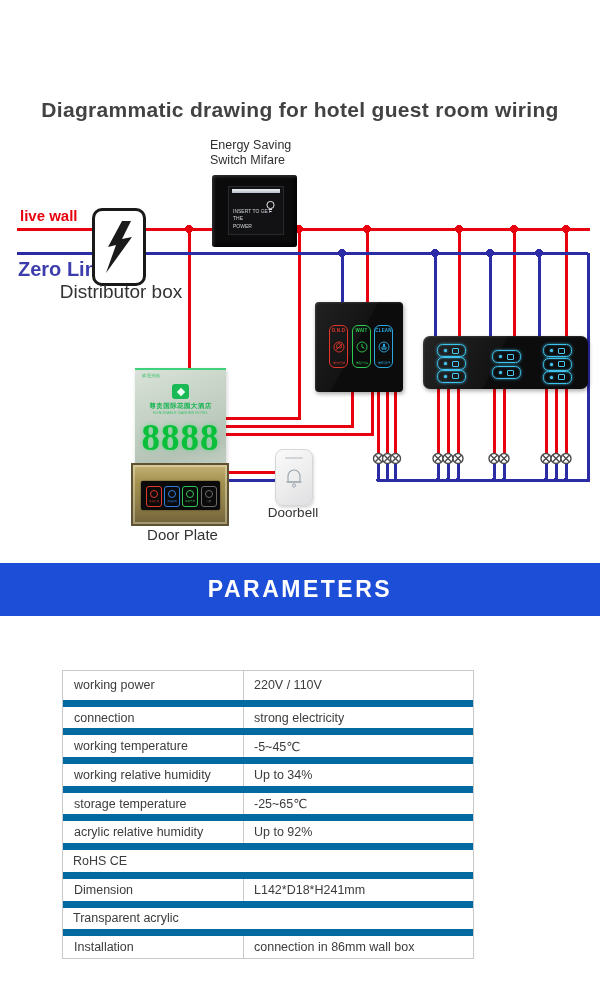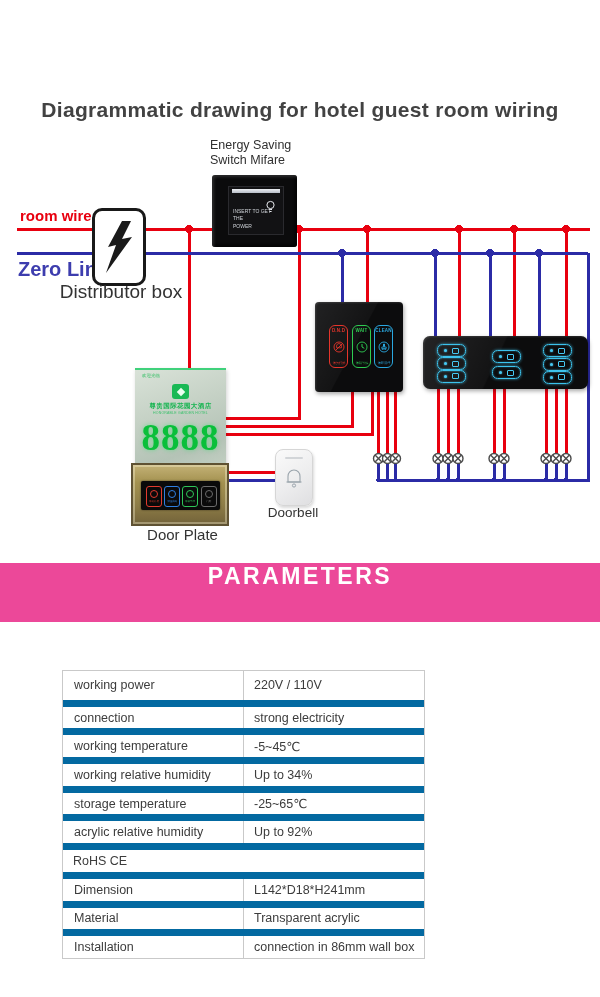--- a/index.html
+++ b/index.html
@@ -74,24 +74,24 @@
   .dpbtn{position:absolute;top:5px;width:14px;height:19px;border:1px solid;border-radius:3px;
         display:flex;flex-direction:column;align-items:center;justify-content:center;gap:1px;}
   .dpbtn .ic{width:6px;height:6px;border:1px solid;border-radius:50%;}
   .dpbtn .tx{font-size:3px;transform:scale(.85);white-space:nowrap;}
   
   .doorbell{left:275px;top:449px;width:36px;height:55px;border-radius:8px;border:1px solid #d6d6d6;
         background:linear-gradient(145deg,#fafafa 0%,#ededee 55%,#dfdfe1 100%);
         box-shadow:1px 2px 3px rgba(0,0,0,.15);}
   .doorbell .slit{position:absolute;left:9px;top:7px;width:18px;height:2px;background:#d2d5d8;border-radius:1px;}
   
-  .param-banner{left:0;top:563px;width:600px;height:59px;background:#ec4899;display:flex;
-        justify-content:center;}
+  .param-banner{left:0;top:563px;width:600px;height:53px;background:#1d4ed8;display:flex;
+        align-items:center;justify-content:center;}
   .param-banner span{color:#fff;font-size:23px;font-weight:700;letter-spacing:2.5px;}
-  .ptable{left:62px;top:670px;width:363px;border:1px solid #c9c9c9;box-sizing:border-box;}
+  .ptable{left:62px;top:670px;width:412px;border:1px solid #c9c9c9;box-sizing:border-box;}
   .prow{display:flex;height:28.7px;border-top:7px solid #0369a1;box-sizing:border-box;
         font-size:12.5px;color:#3c3c3c;}
   .prow:first-child{border-top:none;}
   .pcell-l{width:181px;border-right:1px solid #c9c9c9;box-sizing:border-box;display:flex;
         align-items:center;padding-left:11px;}
   .pcell-v{flex:1;display:flex;align-items:center;padding-left:10px;}
 </style>
 </head>
 <body>
 
@@ -228,21 +228,21 @@
         </g>
       <g>
           <circle cx="566" cy="458.5" r="5"></circle>
           <line x1="562.8" y1="455.3" x2="569.2" y2="461.7"></line>
           <line x1="569.2" y1="455.3" x2="562.8" y2="461.7"></line>
         </g>
     </g>
   </svg>
 
   <div class="abs lbl-zero">Zero Line</div>
-  <div class="abs lbl-live">room wire</div>
+  <div class="abs lbl-live">live wall</div>
 
   <div class="abs distbox">
     <svg width="34" height="56" viewBox="0 0 34 56">
       <polygon points="20,2 6,28 14,26 4,54 30,18 20,20 29,2" fill="#1a1a1a"></polygon>
     </svg>
   </div>
   <div class="abs lbl lbl-dist">Distributor box</div>
 
   <div class="abs lbl-energy">
     <div>Energy Saving</div>
@@ -404,21 +404,20 @@
       <div class="pcell-v">Up to 92%</div>
     </div>
     <div class="prow">
       <div class="pcell-v">RoHS CE</div>
     </div>
     <div class="prow">
       <div class="pcell-l">Dimension</div>
       <div class="pcell-v">L142*D18*H241mm</div>
     </div>
     <div class="prow">
-      <div class="pcell-l">Material</div>
       <div class="pcell-v">Transparent acrylic</div>
     </div>
     <div class="prow">
       <div class="pcell-l">Installation</div>
       <div class="pcell-v">connection in 86mm wall box</div>
     </div>
   </div>
 
 </div>
 

